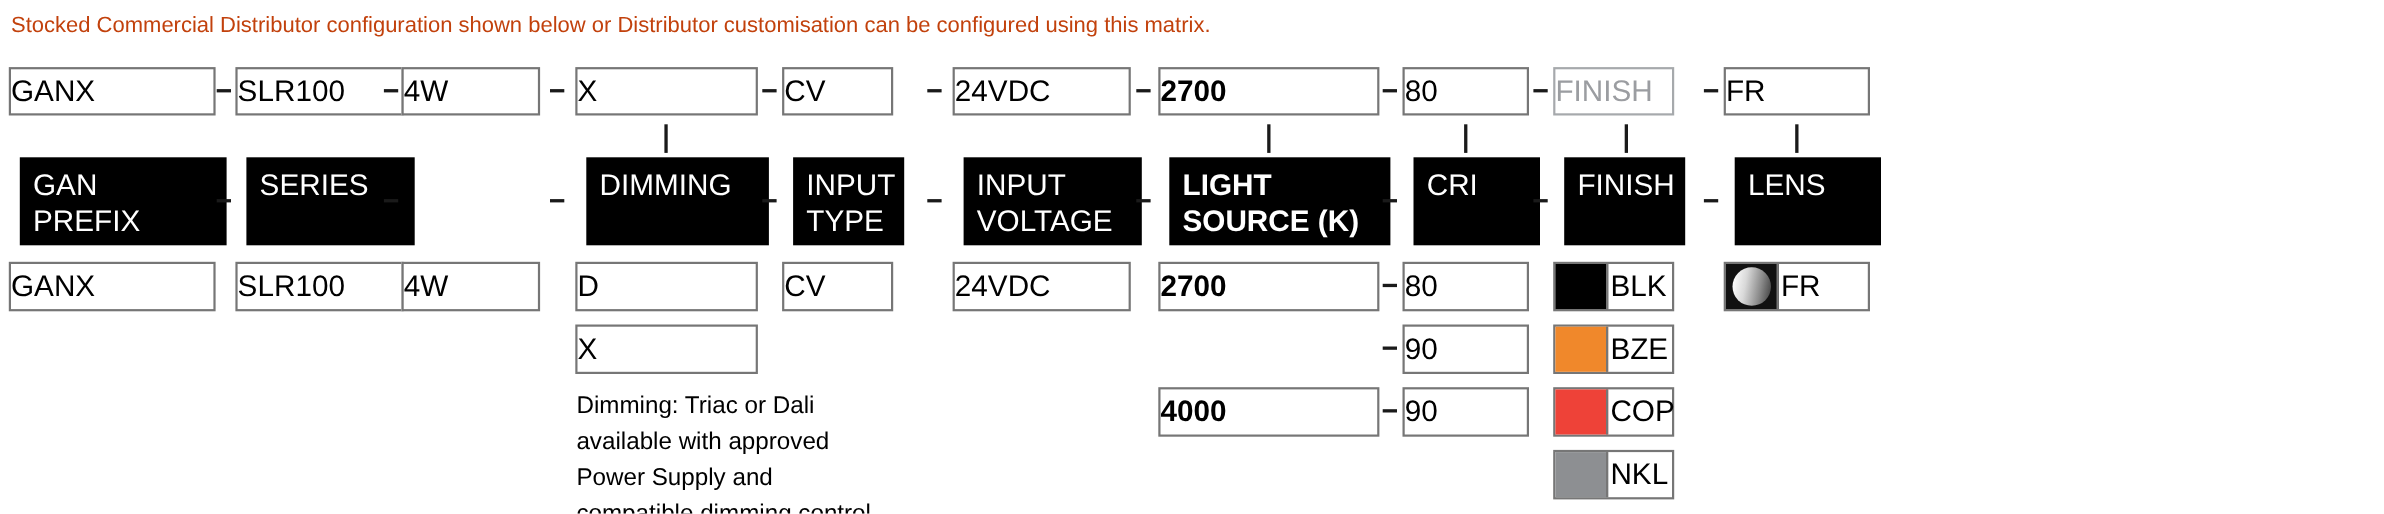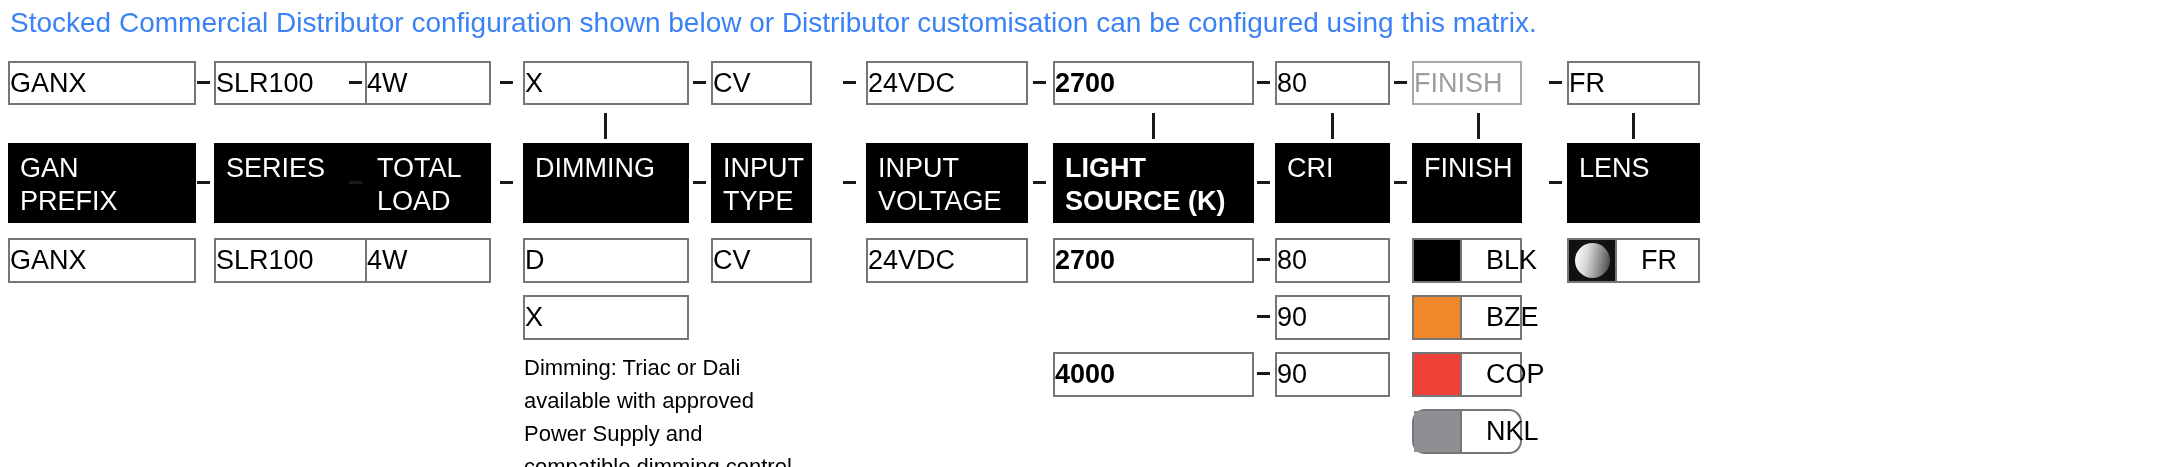--- a/index.html
+++ b/index.html
@@ -6,41 +6,41 @@
   .canvas{
     position:relative;
     width:2167px;height:467px;
     background:#ffffff;
     font-family:"Liberation Sans", sans-serif;
     color:#000;
     overflow:hidden;
   }
   .title{
     position:absolute;left:10px;top:9px;
-    font-size:28px;line-height:28px;color:#3b82f6;
+    font-size:20px;line-height:28px;color:#c2410c;
     white-space:nowrap;
   }
   
   .c0{left:8px;width:188px;}
   .c1{left:214px;width:153px;}
   .c2{left:365px;width:126px;}
   .c3{left:523px;width:166px;}
   .c4{left:711px;width:101px;}
   .c5{left:866px;width:162px;}
   .c6{left:1053px;width:201px;font-weight:bold;}
   .c7{left:1275px;width:115px;}
   .c8{left:1412px;width:110px;}
   .c9{left:1567px;width:133px;}
   
   .r-model{top:61px;height:44px;}
-  .r-head{top:143px;height:80px;}
+  .r-head{top:143px;height:80px;margin-left:10px;}
   .r1{top:238px;height:45px;}
   .r2{top:295px;height:45px;}
   .r3{top:352px;height:45px;}
-  .r4{top:409px;height:45px;border-radius:13px;}
+  .r4{top:409px;height:45px;}
 
   .box{
     position:absolute;
     box-sizing:border-box;
     background:#fff;
     border:2px solid #767676;
     display:flex;align-items:center;
     font-size:27px;
     white-space:nowrap;
   }
@@ -73,21 +73,21 @@
     border:2px solid #767676;
     display:flex;align-items:stretch;
     font-size:27px;white-space:nowrap;
   }
   .swatch{
     width:46px;flex:0 0 46px;
     border-right:2px solid #767676;
   }
   .swatch-label{
     display:flex;align-items:center;
-    padding-left:24px;
+    padding-left:2px;
   }
   .lens-chip{
     width:46px;flex:0 0 46px;
     background:#111;
     border-right:2px solid #767676;
     display:flex;align-items:center;justify-content:center;
   }
   .sphere{
     width:35px;height:35px;border-radius:50%;
     background:linear-gradient(100deg,#ffffff 4%,#d8d8d8 35%,#8a8a8a 70%,#3c3c3c 100%);
@@ -128,22 +128,20 @@
 
   <div class="tick" style="left:604px;"></div>
   <div class="tick" style="left:1152px;"></div>
   <div class="tick" style="left:1331px;"></div>
   <div class="tick" style="left:1477px;"></div>
   <div class="tick" style="left:1632px;"></div>
 
   <div class="hdr r-head c0">GAN
 PREFIX</div>
   <div class="hdr r-head c1">SERIES</div>
-  <div class="hdr r-head c2">TOTAL
-LOAD</div>
   <div class="hdr r-head c3">DIMMING</div>
   <div class="hdr r-head c4">INPUT
 TYPE</div>
   <div class="hdr r-head c5">INPUT
 VOLTAGE</div>
   <div class="hdr r-head c6">LIGHT
 SOURCE (K)</div>
   <div class="hdr r-head c7">CRI</div>
   <div class="hdr r-head c8">FINISH</div>
   <div class="hdr r-head c9">LENS</div>

